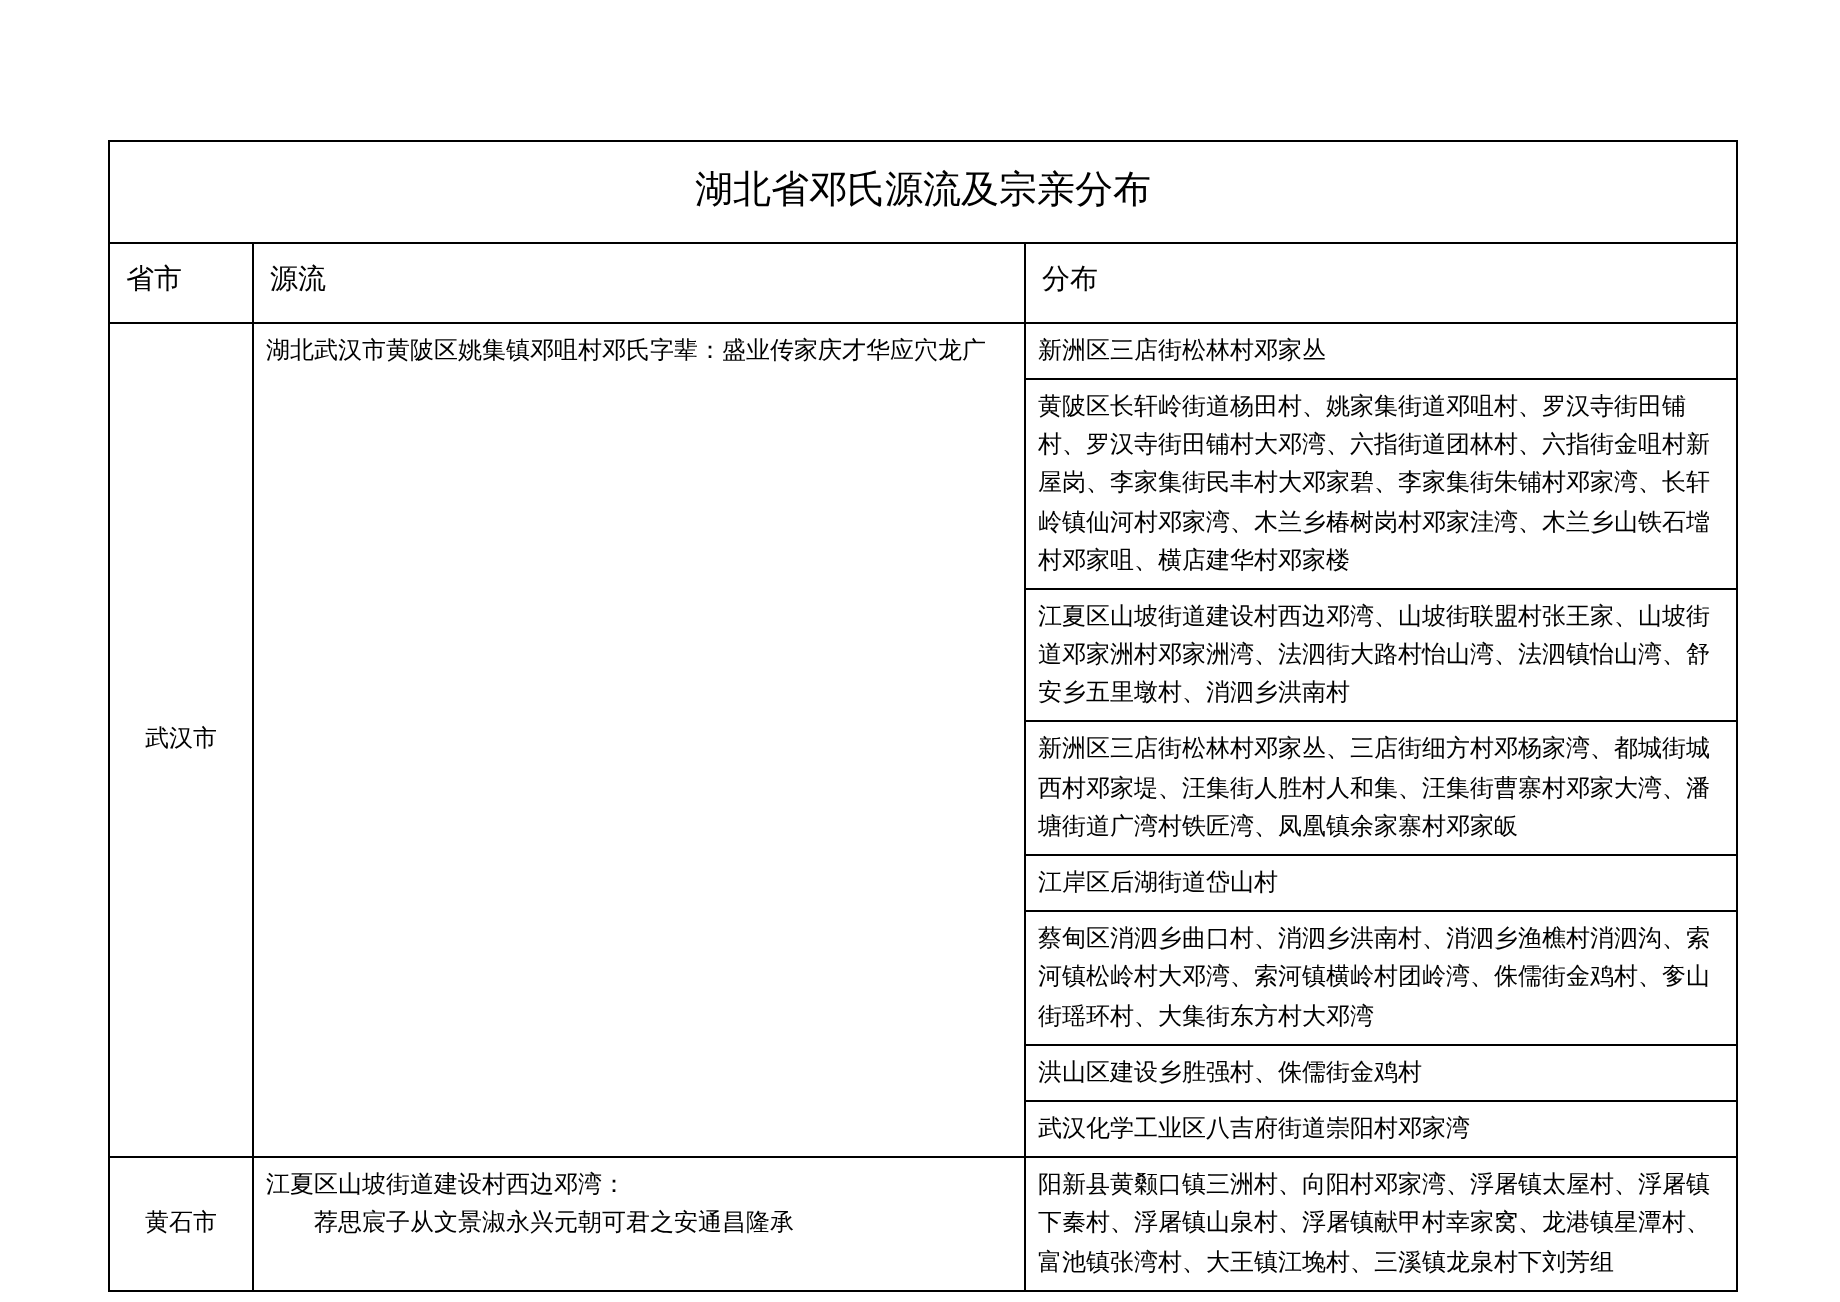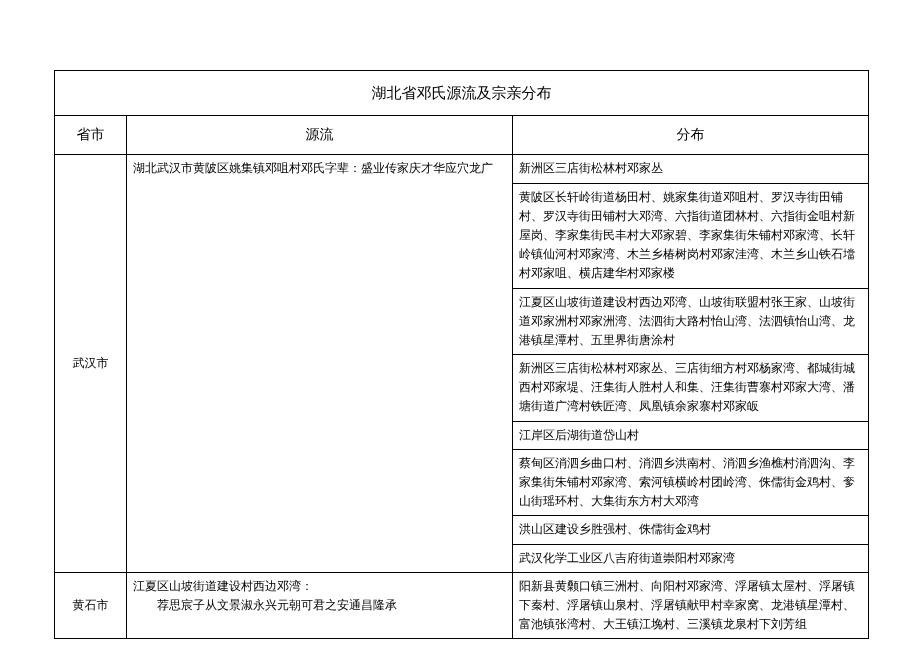--- a/index.html
+++ b/index.html
@@ -1,20 +1,20 @@
 <!DOCTYPE html>
 <html><head>
   <meta charset="utf-8">
   <style>
     * { box-sizing: border-box; margin: 0; padding: 0; }
     body { background: #fff; font-family: "SimSun", "宋体", serif; width: 920px; height: 651px; position: relative; }
     .doc-table { position: absolute; left: 54px; top: 70px; width: 814px; border-collapse: collapse; table-layout: fixed; }
     .doc-table td { border: 1px solid #000; vertical-align: middle; padding: 4px 6px; font-size: 12px; line-height: 1.6; color: #000; }
-    .title-row td { text-align: center; font-size: 15px; font-weight: 400; padding: 10px 0; }
-    .header-row td { text-align: center; font-size: 14px; padding: 8px 18px; }
+    .title-row td { text-align: center; font-size: 19px; font-weight: 400; padding: 10px 0; }
+    .header-row td { text-align: left; font-size: 14px; padding: 8px 8px; }
     .col-province { width: 72px; text-align: center; font-size: 14px; margin-left: 44px; }
     .col-origin { width: 386px; }
     .col-dist { width: 356px; }
     .origin-cell { vertical-align: top !important; padding: 6px 6px; font-size: 11.5px; }
     .indent { padding-left: 2em; display: inline-block; }
   </style>
 </head>
 <body>
 
 <table class="doc-table">
@@ -35,30 +35,30 @@
 
   <tr>
     <td class="col-province" rowspan="8">武汉市</td>
     <td class="origin-cell" rowspan="8">湖北武汉市黄陂区姚集镇邓咀村邓氏字辈：盛业传家庆才华应穴龙广</td>
     <td>新洲区三店街松林村邓家丛</td>
   </tr>
   <tr>
         <td>黄陂区长轩岭街道杨田村、姚家集街道邓咀村、罗汉寺街田铺村、罗汉寺街田铺村大邓湾、六指街道团林村、六指街金咀村新屋岗、李家集街民丰村大邓家碧、李家集街朱铺村邓家湾、长轩岭镇仙河村邓家湾、木兰乡椿树岗村邓家洼湾、木兰乡山铁石壋村邓家咀、横店建华村邓家楼</td>
       </tr>
   <tr>
-        <td>江夏区山坡街道建设村西边邓湾、山坡街联盟村张王家、山坡街道邓家洲村邓家洲湾、法泗街大路村怡山湾、法泗镇怡山湾、龙港镇星潭村、五里界街唐涂村</td>
+        <td>江夏区山坡街道建设村西边邓湾、山坡街联盟村张王家、山坡街道邓家洲村邓家洲湾、法泗街大路村怡山湾、法泗镇怡山湾、舒安乡五里墩村、消泗乡洪南村</td>
       </tr>
   <tr>
         <td>新洲区三店街松林村邓家丛、三店街细方村邓杨家湾、都城街城西村邓家堤、汪集街人胜村人和集、汪集街曹寨村邓家大湾、潘塘街道广湾村铁匠湾、凤凰镇余家寨村邓家皈</td>
       </tr>
   <tr>
         <td>江岸区后湖街道岱山村</td>
       </tr>
   <tr>
-        <td>蔡甸区消泗乡曲口村、消泗乡洪南村、消泗乡渔樵村消泗沟、李家集街朱铺村邓家湾、索河镇横岭村团岭湾、侏儒街金鸡村、奓山街瑶环村、大集街东方村大邓湾</td>
+        <td>蔡甸区消泗乡曲口村、消泗乡洪南村、消泗乡渔樵村消泗沟、索河镇松岭村大邓湾、索河镇横岭村团岭湾、侏儒街金鸡村、奓山街瑶环村、大集街东方村大邓湾</td>
       </tr>
   <tr>
         <td>洪山区建设乡胜强村、侏儒街金鸡村</td>
       </tr>
   <tr>
         <td>武汉化学工业区八吉府街道崇阳村邓家湾</td>
       </tr>
 
   <tr>
     <td class="col-province">黄石市</td>

